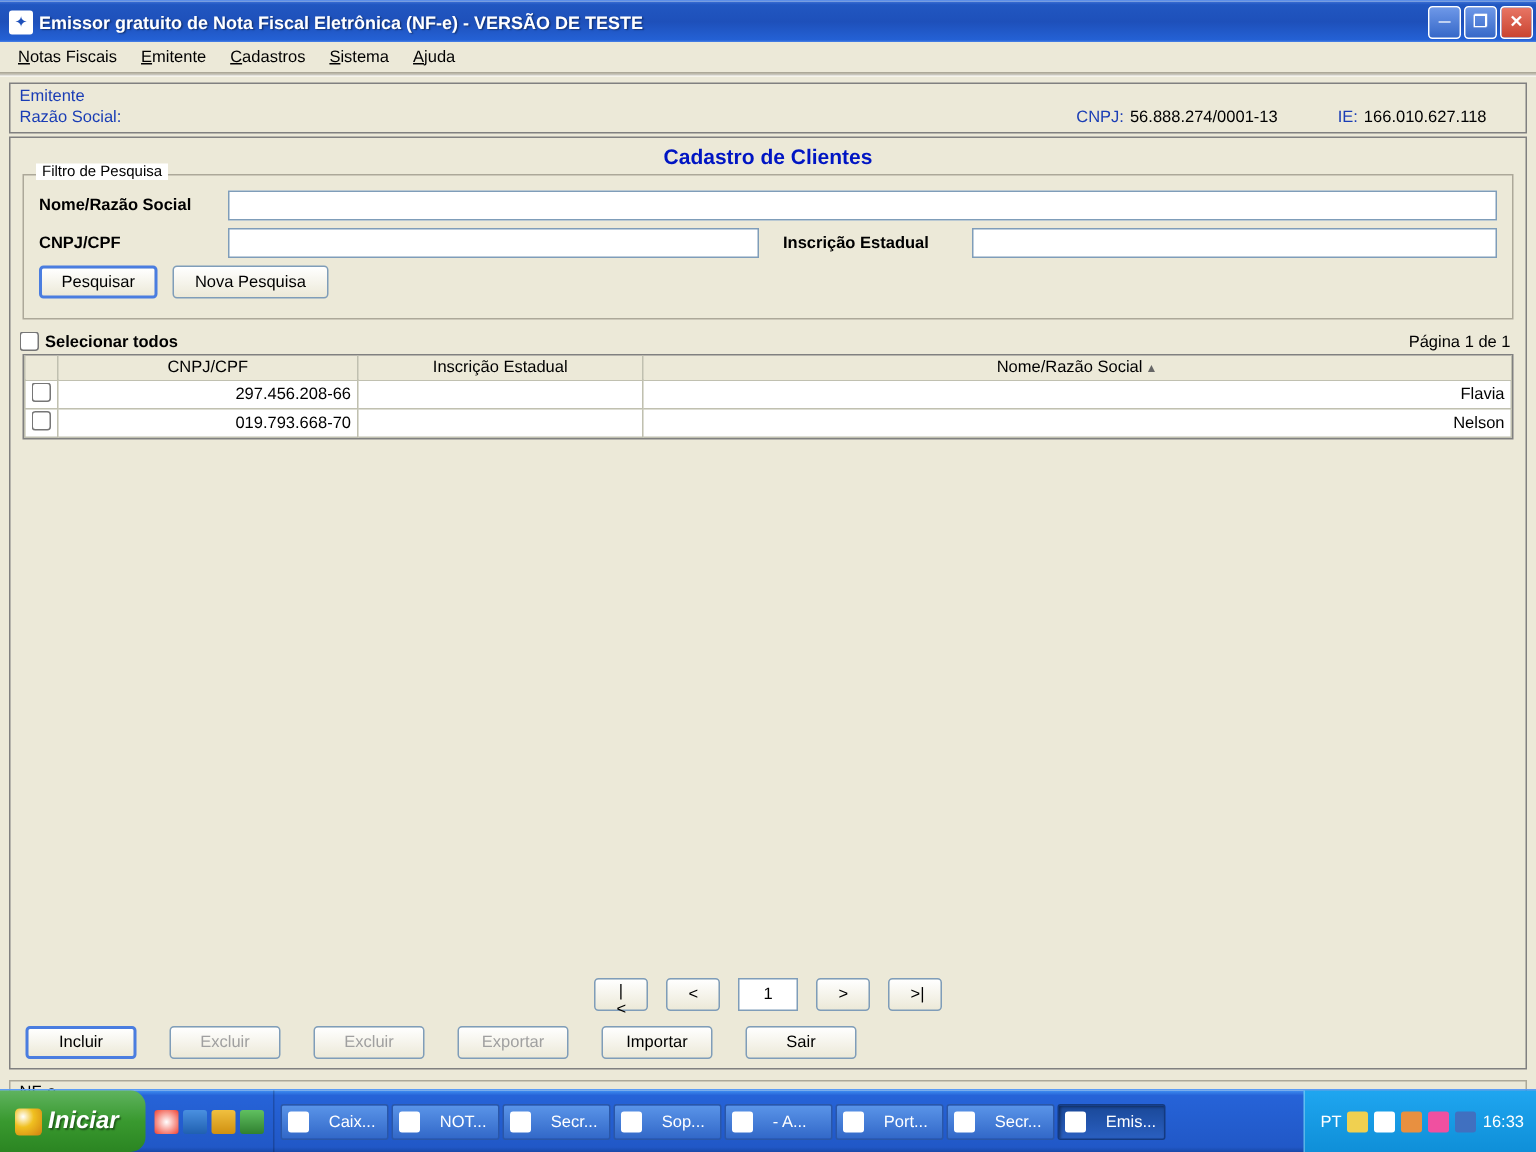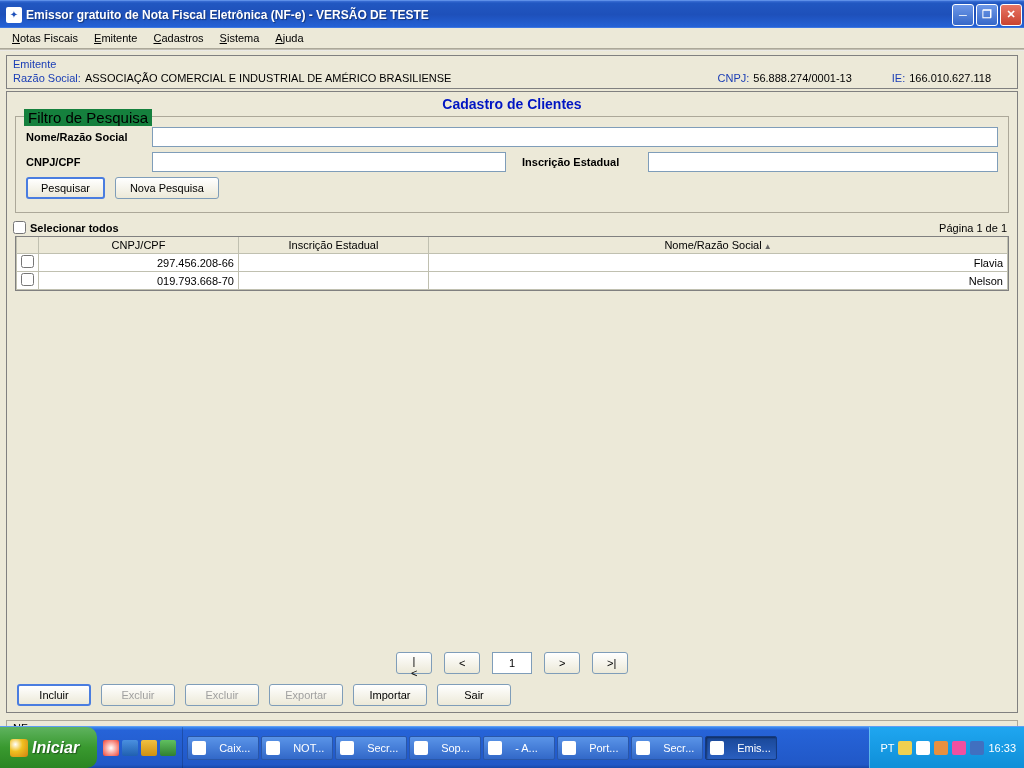--- a/index.html
+++ b/index.html
@@ -28,21 +28,21 @@
 .emitente-row .lbl { color: #1a3db5; margin-right: 4px; }
 .emitente-row .val { color: #000; }
 .emitente-row .spacer { flex: 1; }
 
 
 .content { margin: 2px 6px; border: 1px solid #808080; background: #ece9d8; padding: 0 0 4px 0; position: relative; height: 622px; display:flex; flex-direction:column;}
 .content-title { text-align: center; color: #0015c3; font-weight: bold; font-size: 14px; padding: 4px 0; }
 
 
 .fieldset { border: 1px solid #aca899; margin: 0 8px 6px 8px; padding: 10px 10px 8px 10px; position: relative; }
-.fieldset .legend { position: absolute; top: -8px; left: 8px; background: #15803d; padding: 0 4px; font-size: 15px; }
+.fieldset .legend { position: absolute; top: -8px; left: 8px; background: #ffffff; padding: 0 4px; font-size: 10px; }
 .form-row { display: flex; align-items: center; margin-bottom: 5px; gap: 6px; }
 .form-row label { width: 120px; font-weight: bold; }
 .form-row .lbl2 { width: 120px; font-weight: bold; text-align: left; margin-left: 10px; }
 .form-row input[type=text] { border: 1px solid #7f9db9; height: 20px; padding: 1px 4px; font-size: 11px; background: #fff; }
 .btn { background: linear-gradient(to bottom, #fff, #ece9d8); border: 1px solid #7f9db9; border-radius: 3px; padding: 2px 14px; font-size: 11px; cursor: pointer; min-width: 70px; height: 22px; }
 .btn.default { border: 2px solid #4a7de0; padding: 1px 13px; }
 .btn:disabled { color: #a0a0a0; }
 
 
 .selrow { display: flex; align-items: center; padding: 2px 10px 2px 6px; font-weight: bold; }
@@ -59,21 +59,21 @@
 .tbl .col-ie { width: 190px; }
 .sort-ind { font-size: 8px; margin-left: 2px; color: #666; }
 .tbl-body-area { flex:1; }
 
 
 .pager { display: flex; justify-content: center; align-items: center; gap: 12px; padding: 8px 0 6px 0; }
 .pager .btn { width: 36px; min-width: 36px; text-align: center; }
 .pager input { width: 40px; height: 22px; border: 1px solid #7f9db9; text-align: center; font-size: 11px; }
 
 
-.bottom-btns { display: flex; gap: 10px; padding: 4px 10px 2px 10px; }
+.bottom-btns { display: flex; gap: 22px; padding: 4px 10px 2px 10px; }
 .bottom-btns .btn { min-width: 74px; }
 
 
 .statusbar { position: absolute; bottom: 30px; left: 6px; right: 6px; border: 1px solid #aca899; background: #ece9d8; padding: 1px 6px; height: 18px; font-size: 11px; }
 
 
 .taskbar { position: fixed; bottom: 0; left: 0; right: 0; height: 42px; background: linear-gradient(to bottom, #3e8df0 0%, #2663d8 8%, #2158c7 92%, #1848a8 100%); display: flex; align-items: stretch; border-top: 1px solid #5d9df5; }
 .start { background: linear-gradient(to bottom, #5fb35f 0%, #39992f 50%, #2b8522 100%); color: white; font-style: italic; font-weight: bold; font-size: 16px; padding: 0 18px 0 10px; display: flex; align-items: center; border-radius: 0 10px 10px 0; text-shadow: 1px 1px 1px rgba(0,0,0,0.4); gap:4px;}
 .start-icon { width: 18px; height: 18px; background: radial-gradient(circle at 30% 30%, #fff, #f0c020 40%, #d08010); border-radius: 3px; display:inline-block; }
 .ql { display: flex; align-items: center; padding: 0 6px; gap: 3px; border-right: 1px solid rgba(0,0,0,0.2); }
@@ -106,21 +106,20 @@
   <span><u>C</u>adastros</span>
   <span><u>S</u>istema</span>
   <span><u>A</u>juda</span>
 </div>
 <div class="hr-line"></div>
 
 <div class="emitente-box">
   <div class="emitente-title">Emitente</div>
   <div class="emitente-row">
     <span class="lbl">Razão Social:</span>
-    <span class="val">ASSOCIAÇÃO COMERCIAL E INDUSTRIAL DE AMÉRICO BRASILIENSE</span>
     <span class="spacer"></span>
     <span class="lbl">CNPJ:</span>
     <span class="val" style="margin-right:40px">56.888.274/0001-13</span>
     <span class="lbl">IE:</span>
     <span class="val" style="margin-right:20px">166.010.627.118</span>
   </div>
 </div>
 
 <div class="content">
   <div class="content-title">Cadastro de Clientes</div>

